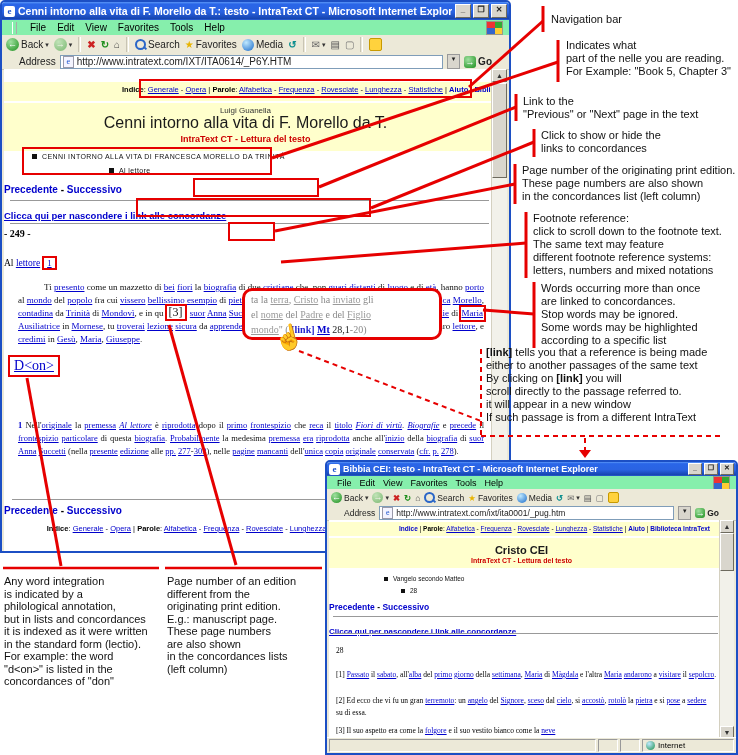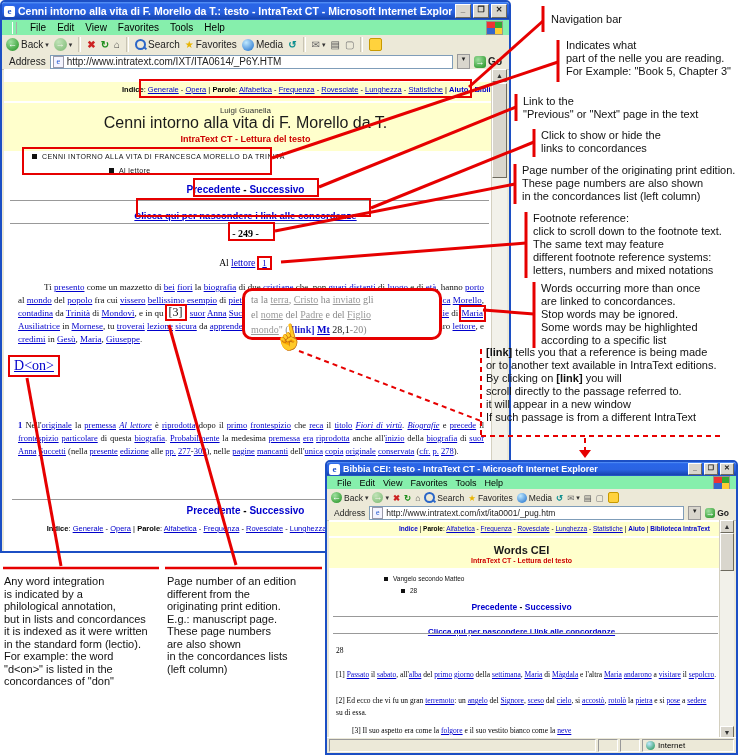--- a/index.html
+++ b/index.html
@@ -39,21 +39,21 @@
     background:radial-gradient(circle at 35% 30%,#bfe9ff,#1769c9);}
   .hist{color:#0d8f8f;font-weight:bold;}
   .maili{color:#666;}
   .printi{color:#555;}
   .pagei{color:#777;}
   .msgr{display:inline-block;width:11px;height:11px;background:#ffd23d;border:1px solid #c89a00;border-radius:2px;}
   .lens-ico{display:inline-block;width:11px;height:11px;position:relative;}
   .lens-ico:before{content:"";position:absolute;left:0;top:0;width:7px;height:7px;border:2px solid #2a66c8;border-radius:50%;}
   .lens-ico:after{content:"";position:absolute;left:8px;top:8px;width:4px;height:2px;background:#2a66c8;transform:rotate(45deg);}
   .addressbar{position:absolute;left:0;right:0;background:#ece9d8;border-bottom:1px solid #c8c4b4;
-    display:flex;align-items:center;gap:4px;padding:0 7px;color:#222;}
+    display:flex;align-items:center;gap:4px;padding:0 17px;color:#222;}
   .addrinput{flex:1;background:#fff;border:1px solid #7f9db9;height:12px;display:flex;align-items:center;
     gap:3px;padding:0 2px;overflow:hidden;white-space:nowrap;}
   .addrico{width:9px;height:10px;background:#f4f4ff;border:1px solid #99a;color:#1b52cc;font-size:8px;line-height:9px;
     text-align:center;flex:none;font-family:"Liberation Serif",serif;}
   .addrdd{width:11px;align-self:stretch;background:#d9d6cd;border:1px solid #999;font-size:7px;text-align:center;flex:none;}
   .gobtn{display:flex;align-items:center;gap:2px;font-weight:bold;color:#222;}
   .goarr{display:inline-block;width:12px;height:12px;border-radius:3px;color:#fff;text-align:center;line-height:12px;
     font-size:9px;background:radial-gradient(circle at 35% 30%,#9fe09f,#1d8f1d);}
   .content{position:absolute;background:#fff;overflow:hidden;}
   .ystrip{position:absolute;background:#ffffcc;}
@@ -79,21 +79,21 @@
   .k-bl{color:#2222cc;font-weight:bold;}
   .k-mt{color:#0000cc;text-decoration:underline;font-weight:bold;}
   .k-dk{color:#222;}
   .k-bk{font-weight:bold;color:#111;}
   .navline{position:absolute;font-size:7.5px;text-align:center;white-space:nowrap;}
   .doc-author{position:absolute;left:0;right:20px;text-align:center;font-size:8px;color:#333;}
   .doc-title{position:absolute;left:0;right:20px;text-align:center;font-size:16px;color:#1a1a1a;}
   .doc-sub{position:absolute;left:0;right:20px;text-align:center;font-size:9px;font-weight:bold;color:#cc0000;}
   .tocrow{position:absolute;font-size:7px;letter-spacing:.4px;color:#111;white-space:nowrap;}
   .bullet{display:inline-block;width:5px;height:5px;background:#111;margin-right:5px;}
-  .cline{position:absolute;left:0;right:20px;text-align:center;white-space:nowrap;}
+  .cline{position:absolute;left:0;right:20px;white-space:nowrap;}
   .pn{font-size:10px;}
   .toggle{font-size:9.5px;font-weight:bold;color:#0000cc;text-decoration:underline;}
   .p249{font-size:10px;font-weight:bold;font-family:"Liberation Serif",serif;}
   .para{position:absolute;left:14px;width:466px;font-size:9px;line-height:13px;font-family:"Liberation Serif",serif;color:#111;}
   .pl{height:13px;overflow:visible;white-space:nowrap;}
   .just{text-align:justify;text-align-last:justify;white-space:normal;}
   .flexline{display:flex;justify-content:space-between;}
   .magnum{display:inline-block;border:2px solid #e60000;background:#fff;font-size:12px;line-height:13px;
     padding:0 2px;margin:-3px 1px;color:#111;position:relative;z-index:9;}
   .redinline{display:inline-block;border:2px solid #e60000;margin:-3px -2px;padding:0 1px;position:relative;z-index:9;}
@@ -327,33 +327,33 @@
       <span class="addrdd">▾</span>
       <span class="gobtn">
           <span class="goarr" style="width:10px;height:10px;line-height:10px;">→</span>
           <span>Go</span>
         </span>
     </div>
     <div class="content" style="left:2px;top:58px;right:2px;bottom:14px;">
       <div class="ystrip" style="left:0;top:2px;right:15px;height:14px;"></div>
       <div class="ystrip" style="left:0;top:18px;right:15px;height:30px;"></div>
       <div class="navline" style="left:70px;right:30px;top:5px;font-size:6.5px;"><span class="k-lb">Indice</span><span class="k-p"> | </span><span class="k-b">Parole</span><span class="k-p">: </span><span class="k-l">Alfabetica</span><span class="k-p"> - </span><span class="k-l">Frequenza</span><span class="k-p"> - </span><span class="k-l">Rovesciate</span><span class="k-p"> - </span><span class="k-l">Lunghezza</span><span class="k-p"> - </span><span class="k-l">Statistiche</span><span class="k-p"> | </span><span class="k-lb">Aiuto</span><span class="k-p"> | </span><span class="k-lb">Biblioteca IntraText</span></div>
-      <div class="doc-title" style="top:24px;font-size:11px;font-weight:bold;font-family:'Liberation Sans',sans-serif;">Words CEI</div>
+      <div class="doc-title" style="top:24px;font-size:11px;font-weight:bold;font-family:'Liberation Sans',sans-serif;">Cristo CEI</div>
       <div class="doc-sub" style="top:37px;font-size:7px;">IntraText CT - Lettura del testo</div>
       <div class="tocrow" style="left:55px;top:55px;font-size:6.5px;letter-spacing:0;"><span class="bullet" style="width:4px;height:4px;"></span><span>Vangelo secondo Matteo</span></div>
       <div class="tocrow" style="left:72px;top:67px;font-size:6.5px;letter-spacing:0;"><span class="bullet" style="width:4px;height:4px;"></span><span>28</span></div>
       <div class="cline" style="top:82px;font-size:8.5px;"><span class="k-lb">Precedente</span><span class="k-b"> - </span><span class="k-lb">Successivo</span></div>
       <div class="hr" style="left:4px;right:16px;top:96px;"></div>
       <div class="cline" style="top:100px;"><span class="toggle" style="font-size:8px;">Clicca qui per nascondere i link alle concordanze</span></div>
       <div class="hr" style="left:4px;right:16px;top:113px;"></div>
       <div class="serif" style="position:absolute;left:7px;top:126px;font-size:7.5px;">28</div>
       <div class="serif" style="position:absolute;left:7px;right:20px;top:150px;font-size:7.5px;white-space:nowrap;"><span class="k-p">[1] </span><span class="k-l">Passato</span><span class="k-p"> il </span><span class="k-l">sabato</span><span class="k-p">, all'</span><span class="k-l">alba</span><span class="k-p"> del </span><span class="k-l">primo</span><span class="k-p"> </span><span class="k-l">giorno</span><span class="k-p"> della </span><span class="k-l">settimana</span><span class="k-p">, </span><span class="k-l">Maria</span><span class="k-p"> di </span><span class="k-l">Màgdala</span><span class="k-p"> e l'altra </span><span class="k-l">Maria</span><span class="k-p"> </span><span class="k-l">andarono</span><span class="k-p"> a </span><span class="k-l">visitare</span><span class="k-p"> il </span><span class="k-l">sepolcro</span><span class="k-p">.</span></div>
       <div class="serif" style="position:absolute;left:7px;right:20px;top:176px;font-size:7.5px;white-space:nowrap;"><span class="k-p">[2] Ed ecco che vi fu un gran </span><span class="k-l">terremoto</span><span class="k-p">: un </span><span class="k-l">angelo</span><span class="k-p"> del </span><span class="k-l">Signore</span><span class="k-p">, </span><span class="k-l">sceso</span><span class="k-p"> dal </span><span class="k-l">cielo</span><span class="k-p">, si </span><span class="k-l">accostò</span><span class="k-p">, </span><span class="k-l">rotolò</span><span class="k-p"> la </span><span class="k-l">pietra</span><span class="k-p"> e si </span><span class="k-l">pose</span><span class="k-p"> a </span><span class="k-l">sedere</span></div>
       <div class="serif" style="position:absolute;left:7px;top:188px;font-size:7.5px;"><span class="k-p">su di essa.</span></div>
-      <div class="serif" style="position:absolute;left:7px;right:20px;top:206px;font-size:7.5px;white-space:nowrap;margin-left:16px;"><span class="k-p">[3] Il suo aspetto era come la </span><span class="k-l">folgore</span><span class="k-p"> e il suo vestito bianco come la </span><span class="k-l">neve</span></div>
+      <div class="serif" style="position:absolute;left:7px;right:20px;top:206px;font-size:7.5px;white-space:nowrap;"><span class="k-p">[3] Il suo aspetto era come la </span><span class="k-l">folgore</span><span class="k-p"> e il suo vestito bianco come la </span><span class="k-l">neve</span></div>
       <div class="sbar" style="right:0;top:0;bottom:0;width:14px;">
         <div class="sarr" style="top:0;">▲</div>
         <div class="sthumb" style="top:13px;height:38px;"></div>
         <div class="sarr" style="bottom:0;">▼</div>
       </div>
     </div>
     <div class="statusbar" style="height:13px;font-size:8px;">
       <span class="spane" style="width:265px;"></span>
       <span class="spane" style="width:18px;"></span>
       <span class="spane" style="width:18px;"></span>
@@ -400,21 +400,21 @@
     </div>
   <div class="callout" style="left:541px;top:282px;">
       <div>Words occurring more than once</div>
       <div>are linked to concordances.</div>
       <div>Stop words may be ignored.</div>
       <div>Some words may be highlighted</div>
       <div>according to a specific list</div>
     </div>
   <div class="callout" style="left:486px;top:346px;">
       <div><span class="k-bk">[link]</span><span class="k-p"> tells you that a reference is being made</span></div>
-      <div><span class="k-p">or to another text available in IntraText editions.</span></div>
+      <div><span class="k-p">either to another passages of the same text</span></div>
       <div><span class="k-p">By clicking on </span><span class="k-bk">[link]</span><span class="k-p"> you will</span></div>
       <div><span class="k-p">scroll directly to the passage referred to.</span></div>
       <div><span class="k-p">it will appear in a new window</span></div>
       <div><span class="k-p">If such passage is from a different IntraText</span></div>
     </div>
   <div class="callout" style="left:4px;top:575px;line-height:12.5px;">
       <div>Any word integration</div>
       <div>is indicated by a</div>
       <div>philological annotation,</div>
       <div>but in lists and concordances</div>

